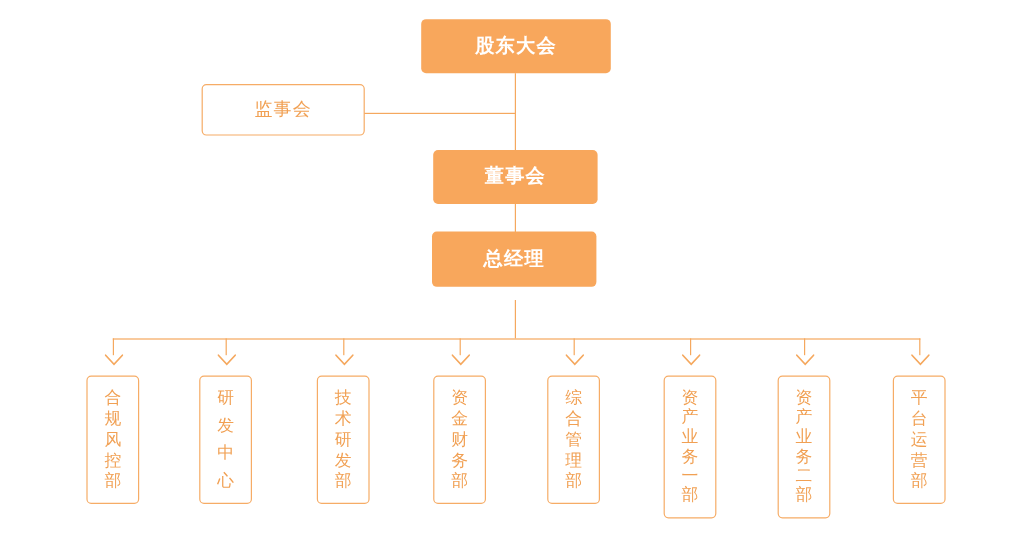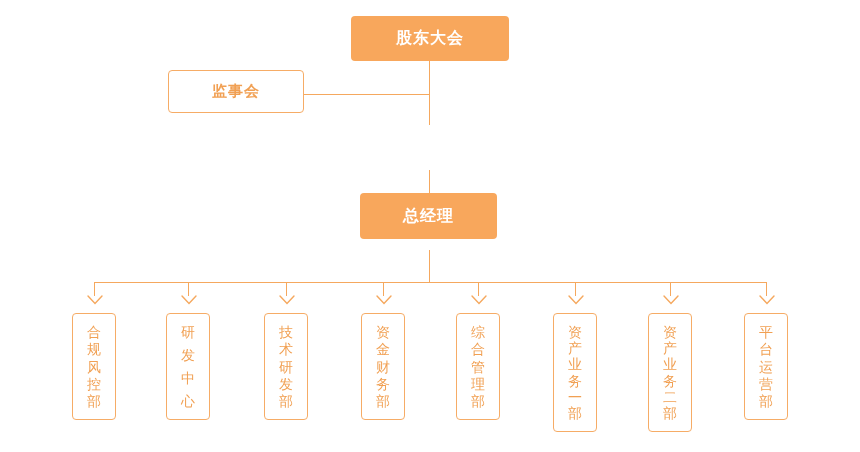--- a/index.html
+++ b/index.html
@@ -23,21 +23,20 @@
   .line.v{width:1px;}
   .line.h{height:1px;}
   .arrow{position:absolute;}
   .arrow polyline{fill:none;stroke:var(--line);stroke-width:1.4;stroke-linecap:round;}
   
   .node{
     position:absolute;
     display:flex;align-items:center;justify-content:center;
     border-radius:4px;
     box-sizing:border-box;
-    font-weight:bold;
   }
   .node.filled{
     background:var(--node-fill);
     color:var(--node-text);
     font-weight:bold;
     font-size:16px;
     letter-spacing:1px;
   }
   .node.outline{
     background:#FFFFFF;
@@ -114,20 +113,23 @@
     </svg>
 
   <div class="node filled" style="left:351px;top:16px;width:158px;height:45px">
     <span>股东大会</span>
   </div>
 
   <div class="node outline" style="left:168px;top:70px;width:136px;height:43px">
     <span>监事会</span>
   </div>
 
+  <div class="node filled" style="left:361px;top:125px;width:137px;height:45px">
+    <span>董事会</span>
+  </div>
 
   <div class="node filled" style="left:360px;top:193px;width:137px;height:46px">
     <span>总经理</span>
   </div>
 
   <div class="dept" style="left:72px">
     <div class="vtext">
         <span>合</span>
         <span>规</span>
         <span>风</span>

